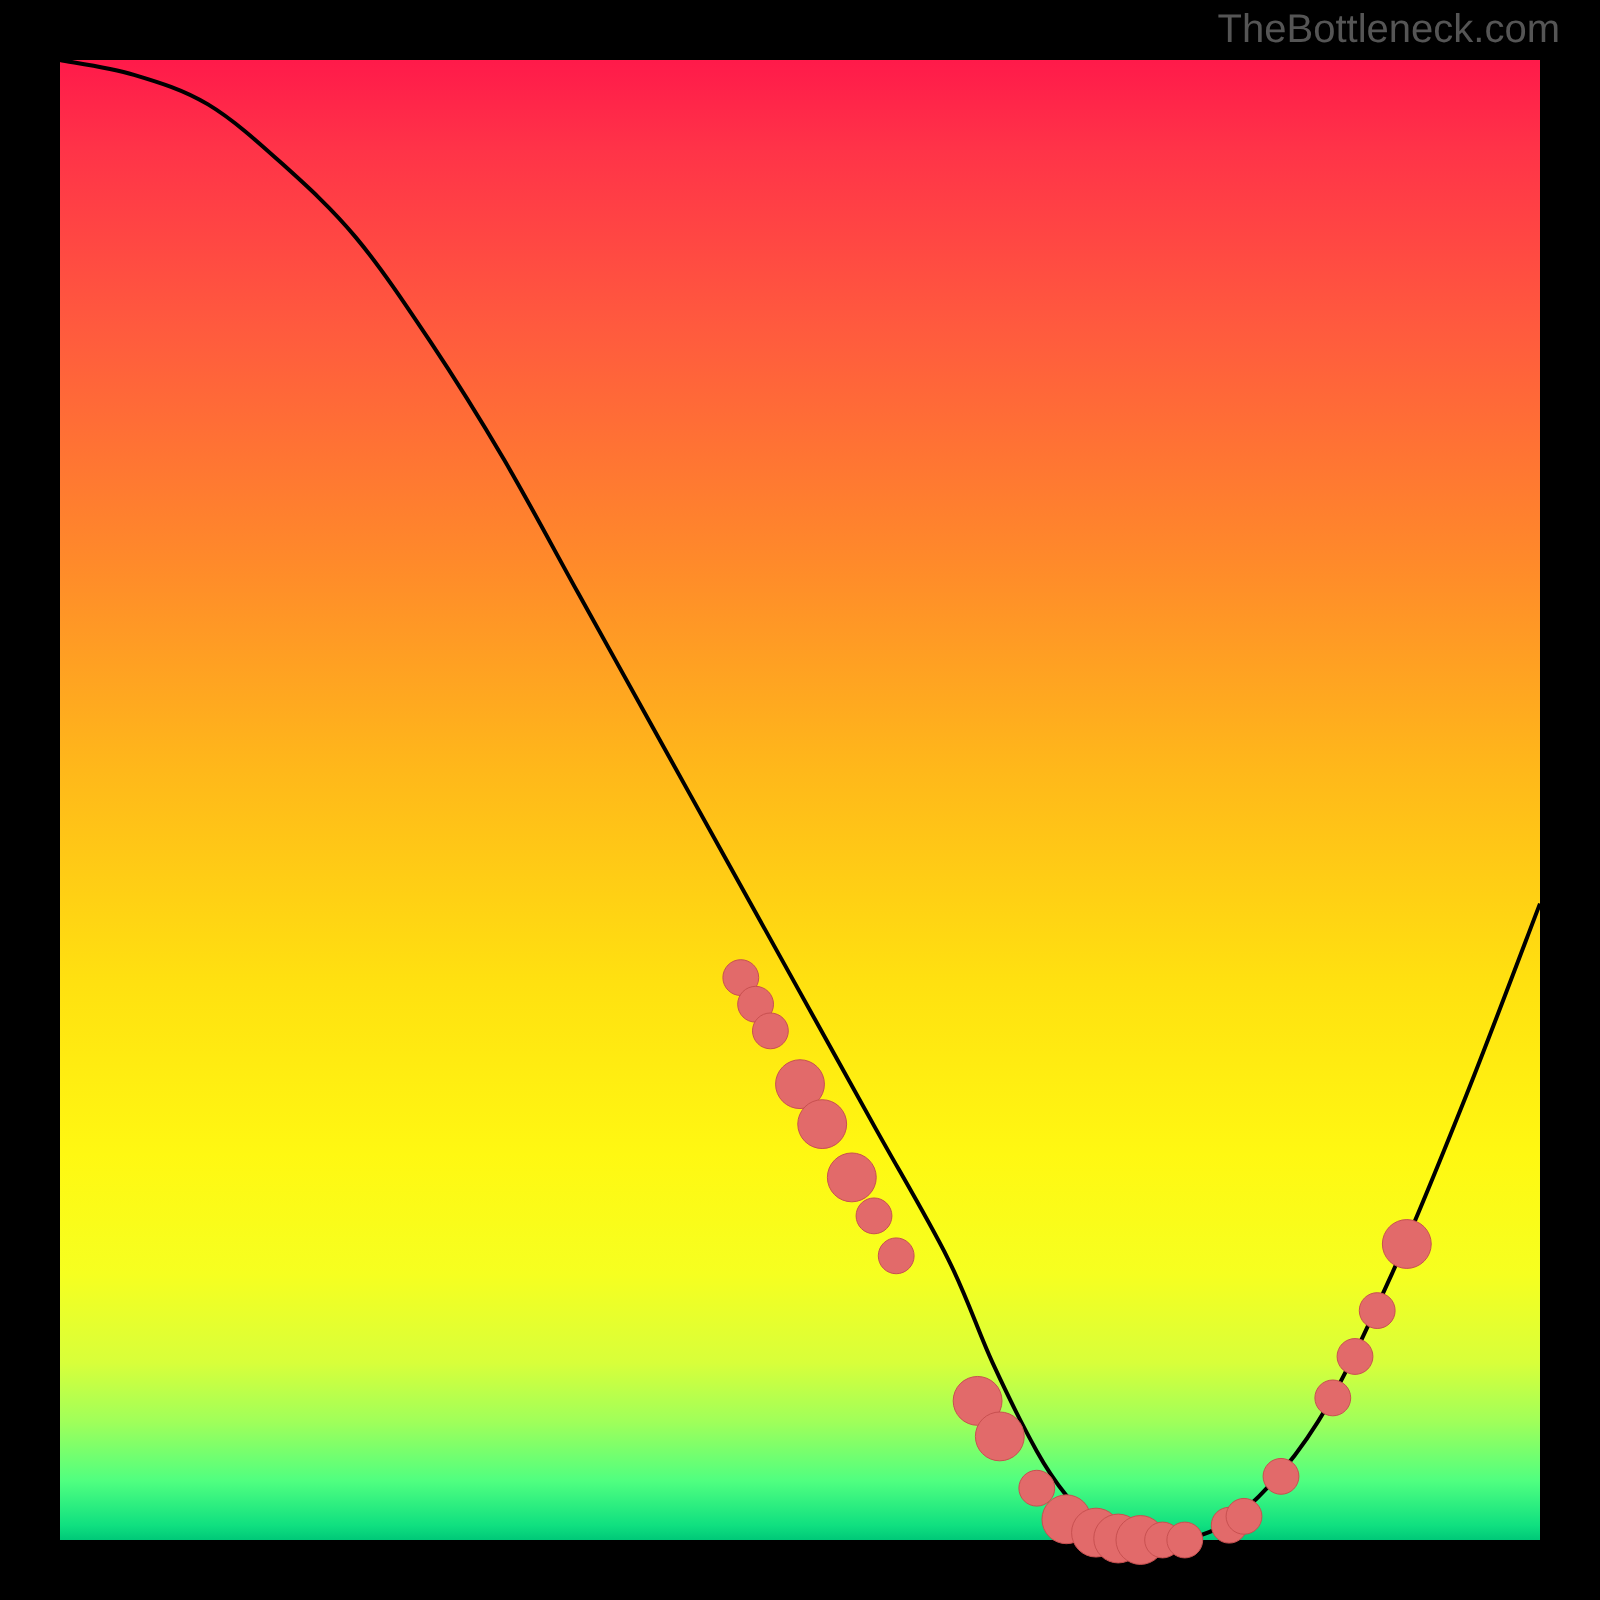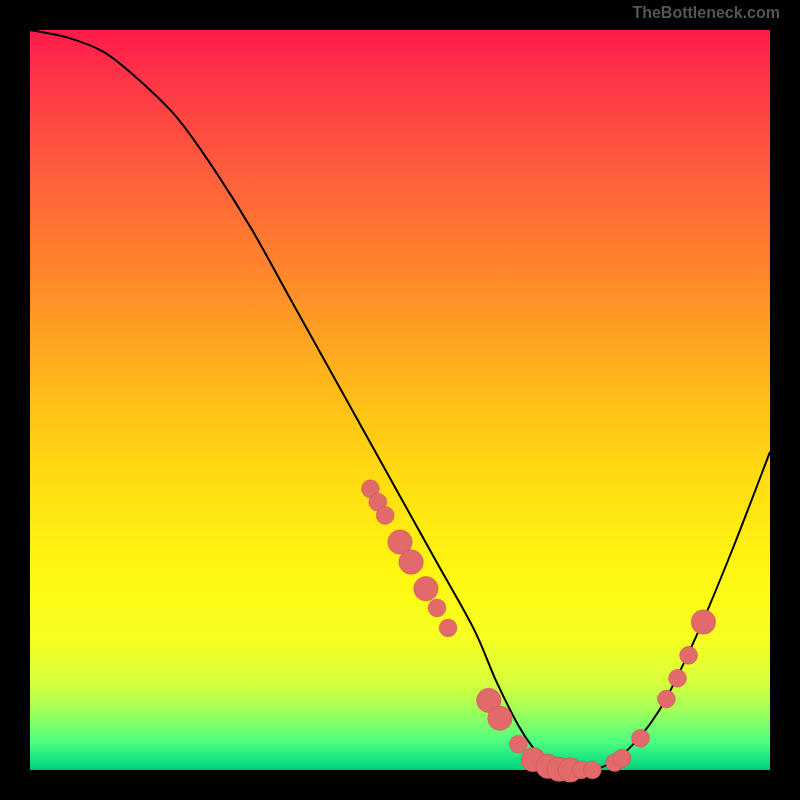--- a/index.html
+++ b/index.html
@@ -8,22 +8,22 @@
     height: 800px;
     background: #000000;
     position: relative;
     font-family: Arial, sans-serif;
   }
   .watermark {
     position: absolute;
     top: 4px;
     right: 20px;
     color: #555555;
-    font-size: 16px;
-    font-weight: bold;
+    font-size: 20px;
+    font-weight: normal;
     z-index: 10;
   }
   .chart-area {
     position: absolute;
     top: 30px;
     left: 30px;
     width: 740px;
     height: 740px;
   }
   .gradient-bg {

